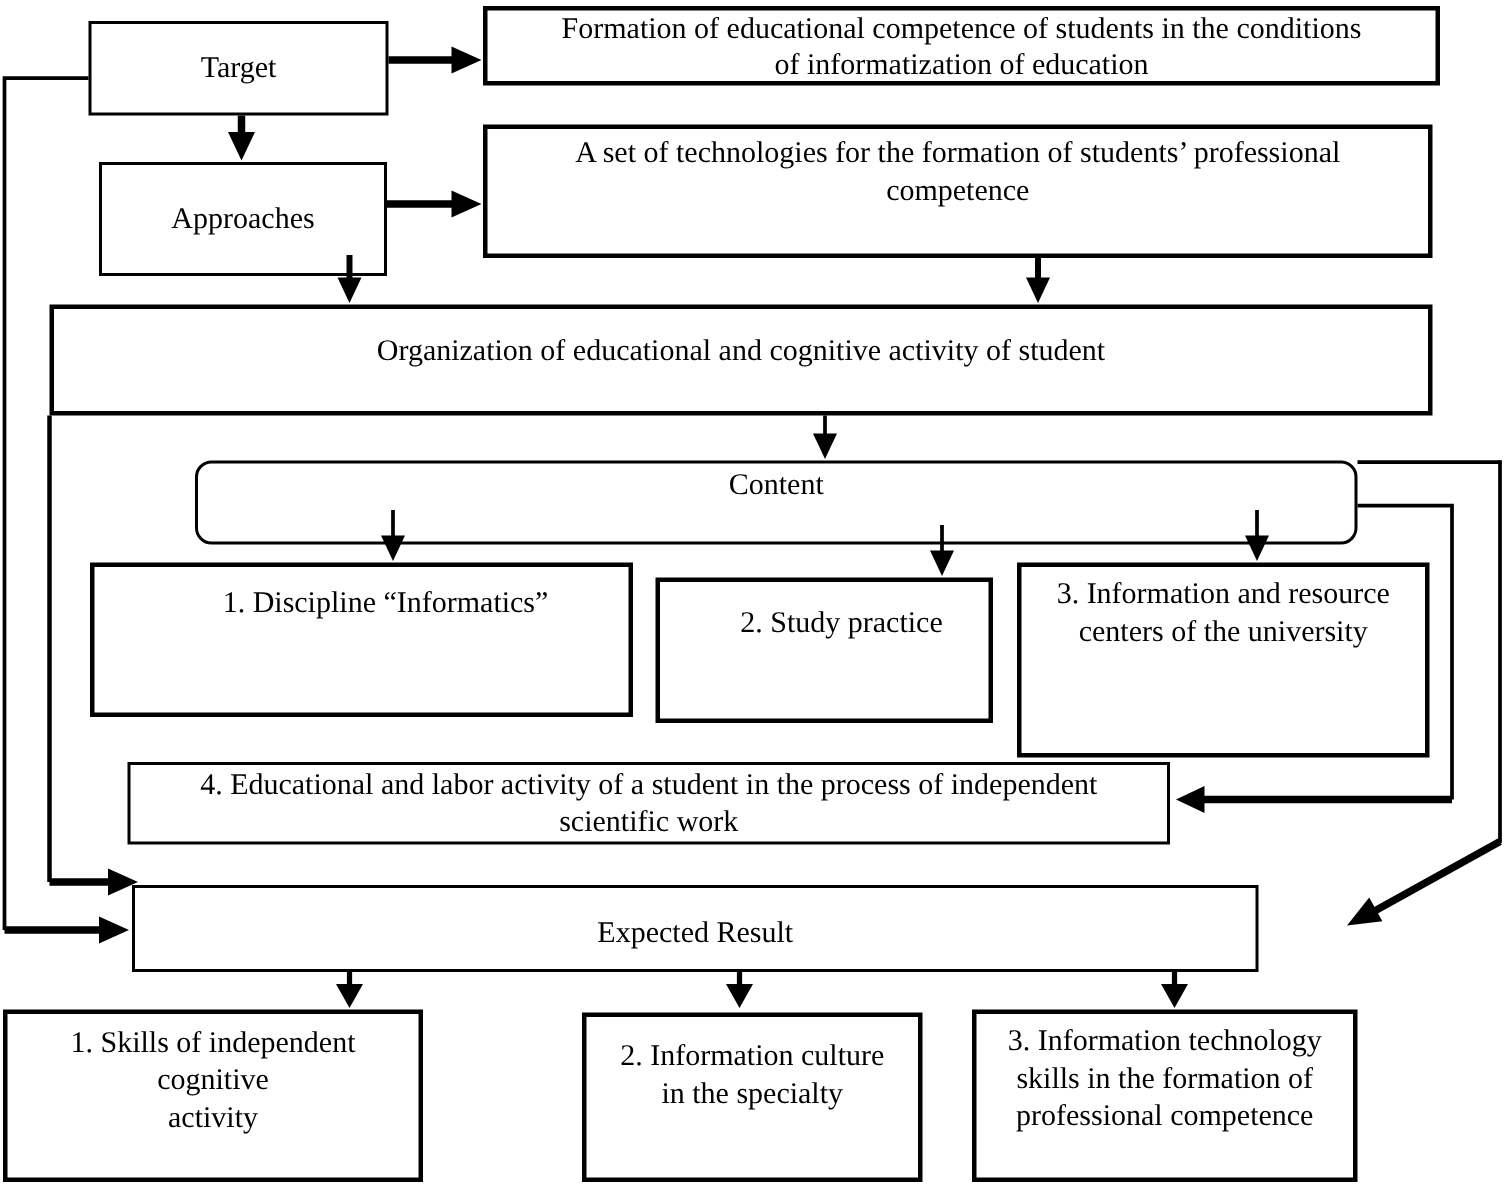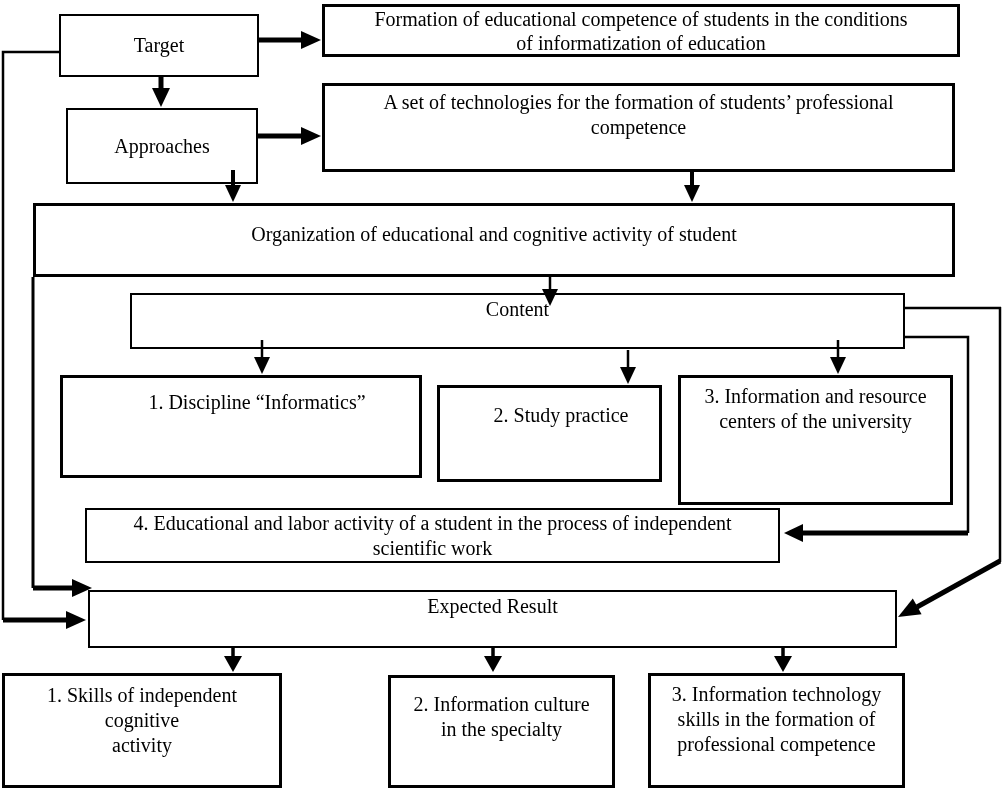--- a/index.html
+++ b/index.html
@@ -13,26 +13,26 @@
   }
   .box span{white-space:pre-line;display:block;}
   .b3{border-width:3px;}
   .vcenter{display:flex;align-items:center;justify-content:center;}
 
   #target{left:59px;top:14px;width:200px;height:63px;}
   #formation{left:322px;top:4px;width:638px;height:53px;padding:1px 20px 0;line-height:1.18;}
   #approaches{left:66px;top:108px;width:192px;height:76px;}
   #technologies{left:322px;top:83px;width:633px;height:89px;padding:4px 12px 0;}
   #organization{left:33px;top:203px;width:922px;height:74px;padding-bottom:12px;}
-  #contentbox{left:130px;top:293px;width:775px;height:56px;padding-top:2px;}
+  #contentbox{left:130px;top:307px;width:775px;height:56px;padding-top:2px;border-radius:11px;}
   #box1{left:60px;top:375px;width:362px;height:103px;padding-top:12px;padding-left:32px;}
   #box2{left:437px;top:385px;width:225px;height:97px;padding-top:15px;padding-left:23px;}
   #box3{left:678px;top:375px;width:275px;height:130px;padding:6px 10px 12px;}
   #box4{left:85px;top:508px;width:695px;height:55px;padding:1px 10px 0;}
-  #expected{left:88px;top:590px;width:809px;height:58px;padding-top:2px;}
+  #expected{left:88px;top:590px;width:751px;height:58px;padding-top:18px;}
   #bottom1{left:2px;top:673px;width:280px;height:115px;padding:7px 4px 0;}
   #bottom2{left:388px;top:675px;width:227px;height:113px;padding:14px 8px 0;}
   #bottom3{left:648px;top:673px;width:257px;height:115px;padding:6px 4px 0;}
 
   svg.wires{position:absolute;left:0;top:0;width:1003px;height:796px;pointer-events:none;}
   svg.wires line,svg.wires polyline{stroke:#000;}
   svg.wires polygon{fill:#000;stroke:none;}
 </style>
 </head>
 <body>

